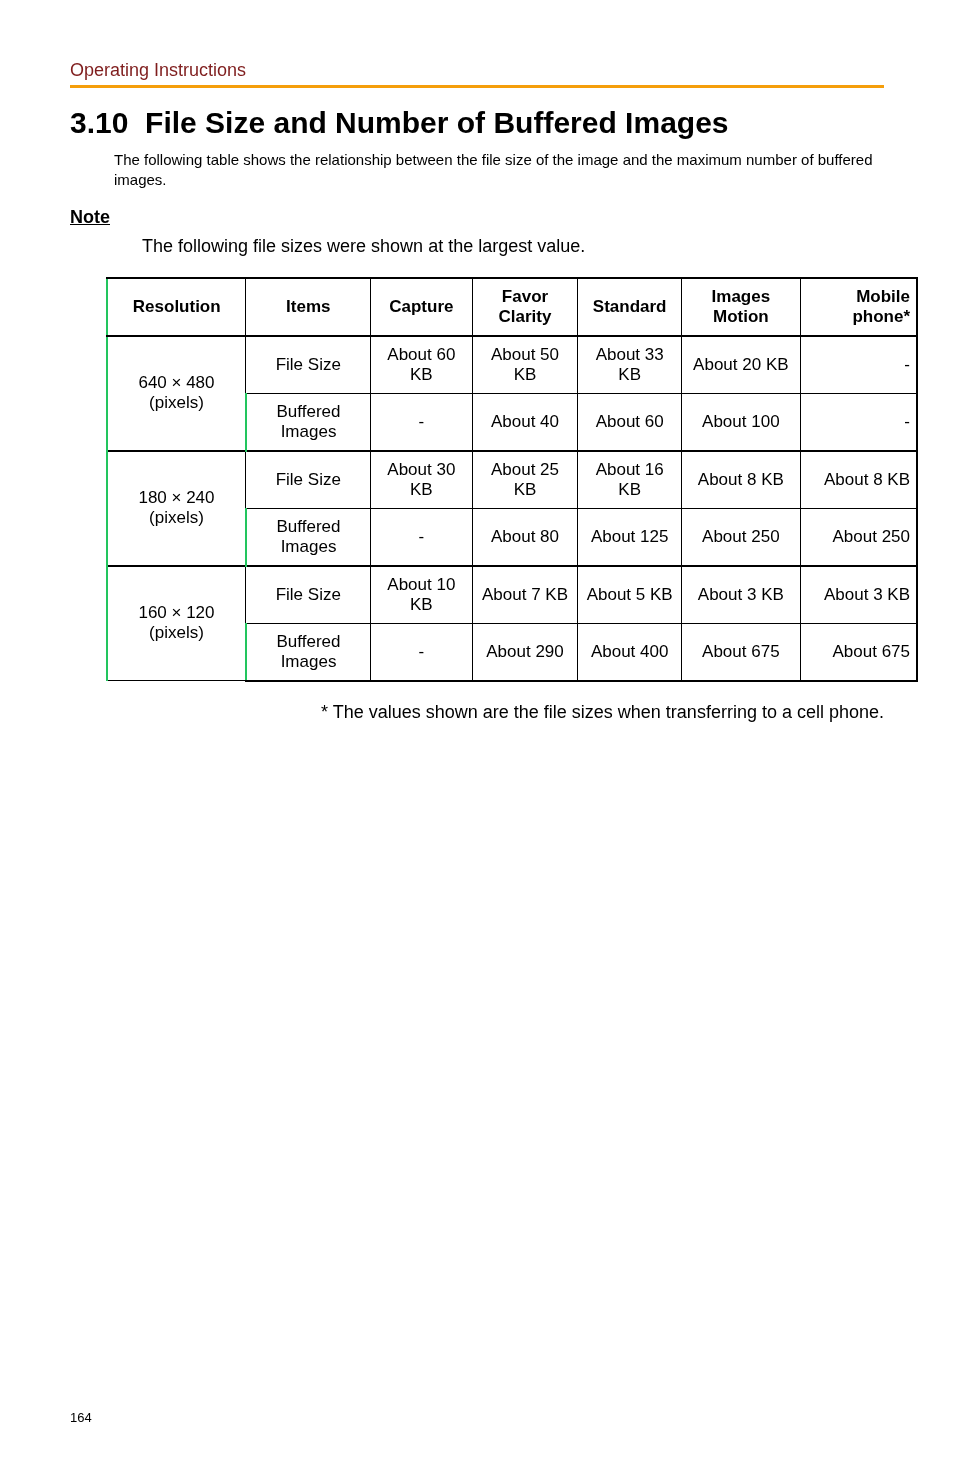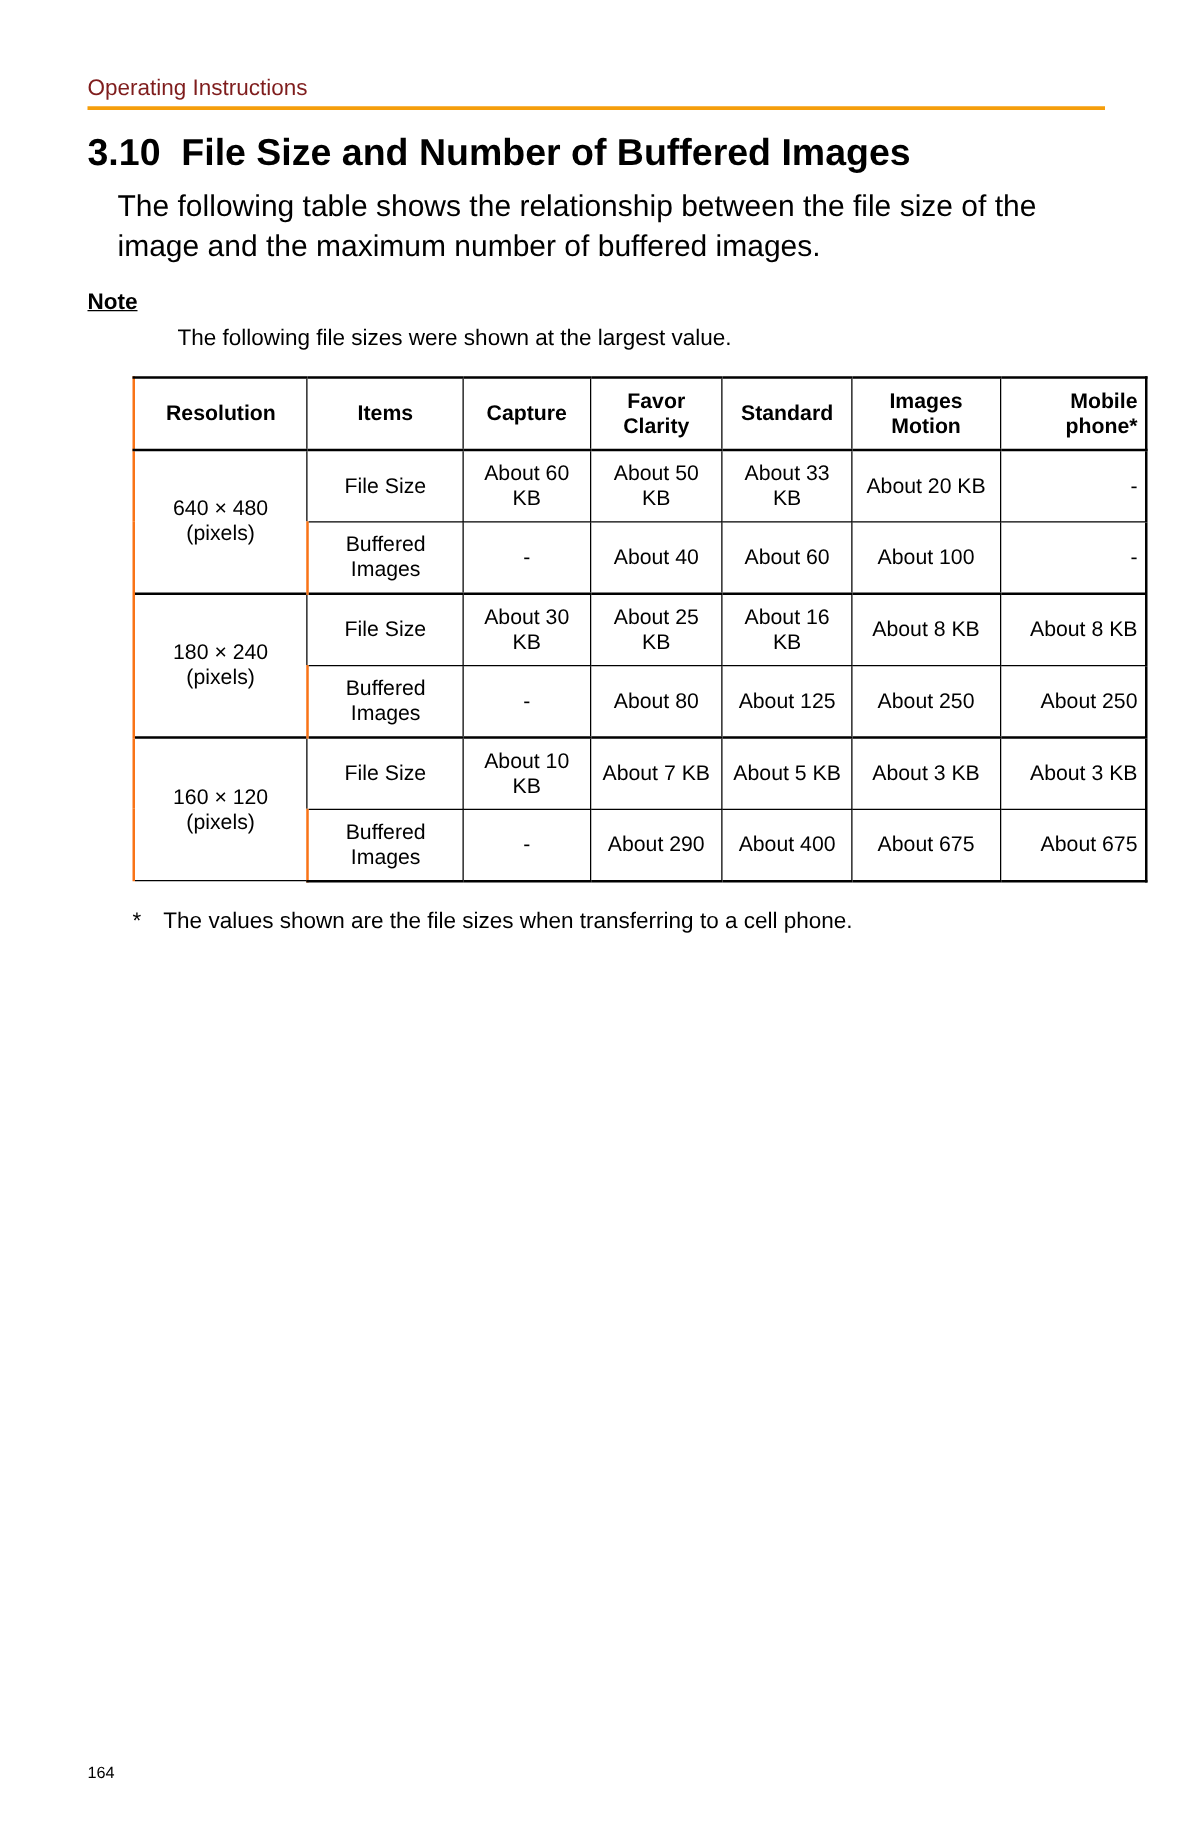--- a/index.html
+++ b/index.html
@@ -25,24 +25,24 @@
       background: #f59e0b;
       margin-bottom: 18px;
     }
     .section-title {
       font-size: 30px;
       font-weight: bold;
       color: #000;
       margin-bottom: 10px;
     }
     .intro-text {
-      font-size: 24px;
+      font-size: 15px;
       color: #000;
       line-height: 1.35;
-      margin-left: 24px;
+      margin-left: 44px;
       margin-bottom: 16px;
     }
     .note-heading {
       font-size: 18px;
       font-weight: bold;
       text-decoration: underline;
       margin-bottom: 8px;
     }
     .note-text {
       font-size: 18px;
@@ -61,40 +61,41 @@
       font-size: 17px;
       vertical-align: middle;
     }
     th {
       font-weight: bold;
     }
     .footnote {
       font-size: 18px;
       margin-left: 36px;
       margin-top: 20px;
+      text-align: right;
     }
     .footnote-star {
       display: inline-block;
       width: 20px;
     }
     .page-number {
       position: absolute;
       bottom: 50px;
       left: 70px;
       font-size: 13px;
     }
     .thick-row-border td {
       border-top: 2px solid #000;
     }
     table tr:first-child th {
       border-top: 2px solid #000;
     }
     table tr th:first-child,
     table tr td:first-child {
-      border-left: 2px solid #f97316;
+      border-left: 2px solid #22c55e;
     }
     table tr th:last-child,
     table tr td:last-child {
       border-right: 2px solid #000;
       text-align: right;
     }
     table tr:last-child td {
       border-bottom: 2px solid #000;
     }
     table tr:first-child th {

